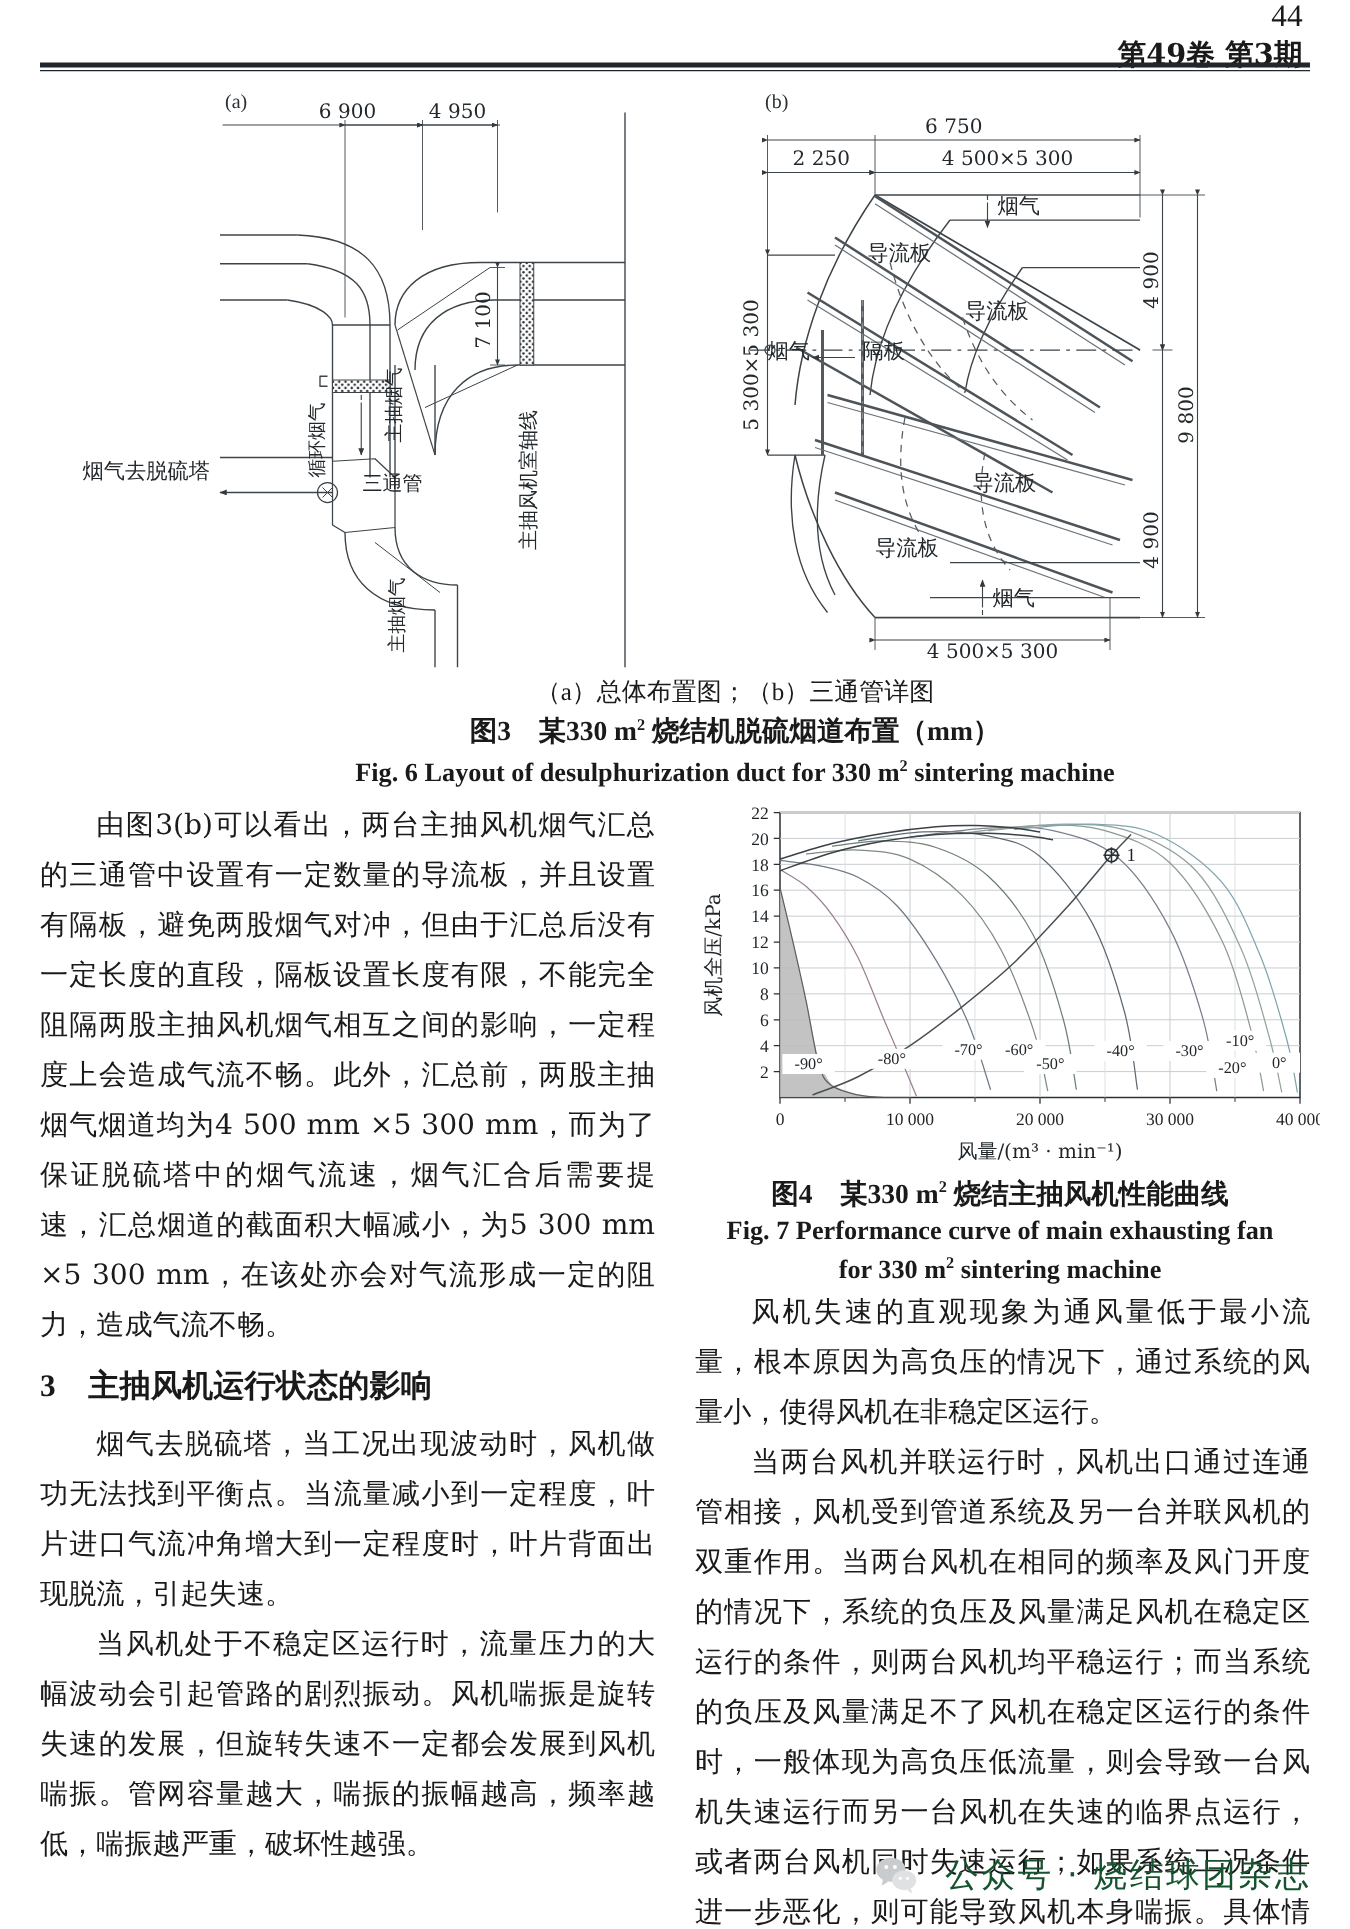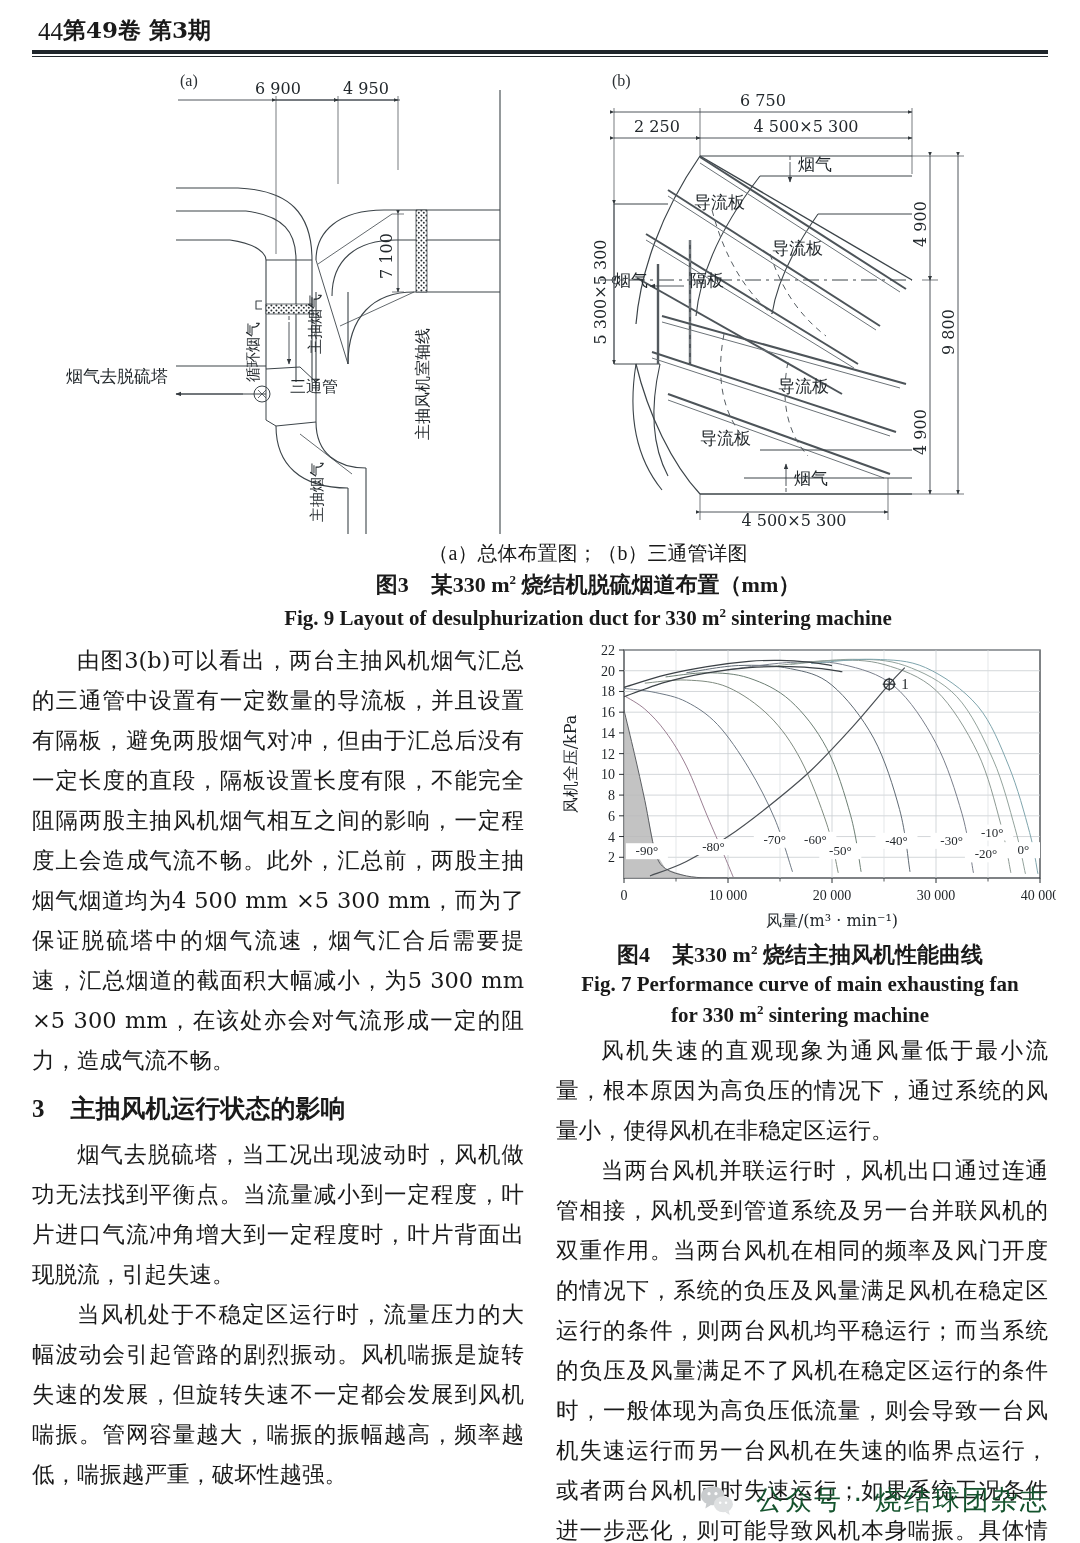--- a/index.html
+++ b/index.html
@@ -7,21 +7,21 @@
   body {
     width:1080px; height:1543px; background:#fff;
     font-family:"Liberation Serif", "DejaVu Serif", serif;
     color:#1a1a1a; position:relative; overflow:hidden;
   }
   
   .page-header {
     position:absolute; left:0; top:0; width:1080px; height:56px;
     padding:0 38px;
   }
-  .ph-row { display:flex; align-items:flex-end; height:46px; }
+  .ph-row { display:flex; align-items:flex-end; height:46px;flex-direction:column; }
   .ph-left { font-size:25px; font-family:"Liberation Serif", serif; }
   .ph-center {
     flex:1; text-align:center; font-size:25px; font-weight:bold;
     letter-spacing:14px; padding-left:14px;
     font-family:"DejaVu Serif","Liberation Serif",serif;
   }
   .ph-right { font-size:23px; font-weight:bold; white-space:nowrap;
     font-family:"DejaVu Serif","Liberation Serif",serif; }
   .rule-thick { position:absolute; left:32px; top:50px; width:1016px; height:4px; background:#20262b; }
   .rule-thin  { position:absolute; left:32px; top:56px; width:1016px; height:1px; background:#20262b; }
@@ -310,21 +310,21 @@
     <text x="690" y="222" font-size="17" text-anchor="start">隔板</text>
     <text x="778" y="328" font-size="17" text-anchor="start">导流板</text>
     <text x="700" y="380" font-size="17" text-anchor="start">导流板</text>
     <text x="794" y="420" font-size="17" text-anchor="start">烟气</text>
   </g>
 </svg>
 </div>
 
 <div class="fig-caps cap-sub">（a）总体布置图；（b）三通管详图</div>
 <div class="fig-caps cap-cn"><span>图3　某330 m</span><sup>2</sup><span> 烧结机脱硫烟道布置（mm）</span></div>
-<div class="fig-caps cap-en"><span>Fig. 9    Layout of desulphurization duct for 330 m</span><sup>2</sup><span> sintering machine</span></div>
+<div class="fig-caps cap-en"><span>Fig. 6    Layout of desulphurization duct for 330 m</span><sup>2</sup><span> sintering machine</span></div>
 
 <div class="col col-left">
   <p class="body">由图3(b)可以看出，两台主抽风机烟气汇总的三通管中设置有一定数量的导流板，并且设置有隔板，避免两股烟气对冲，但由于汇总后没有一定长度的直段，隔板设置长度有限，不能完全阻隔两股主抽风机烟气相互之间的影响，一定程度上会造成气流不畅。此外，汇总前，两股主抽烟气烟道均为4 500 mm ×5 300 mm，而为了保证脱硫塔中的烟气流速，烟气汇合后需要提速，汇总烟道的截面积大幅减小，为5 300 mm ×5 300 mm，在该处亦会对气流形成一定的阻力，造成气流不畅。</p>
   <h2 class="sec">
     <span class="num">3</span><span>主抽风机运行状态的影响</span>
   </h2>
   <p class="body">烟气去脱硫塔，当工况出现波动时，风机做功无法找到平衡点。当流量减小到一定程度，叶片进口气流冲角增大到一定程度时，叶片背面出现脱流，引起失速。</p>
   <p class="body">当风机处于不稳定区运行时，流量压力的大幅波动会引起管路的剧烈振动。风机喘振是旋转失速的发展，但旋转失速不一定都会发展到风机喘振。管网容量越大，喘振的振幅越高，频率越低，喘振越严重，破坏性越强。</p>
 </div>
 

